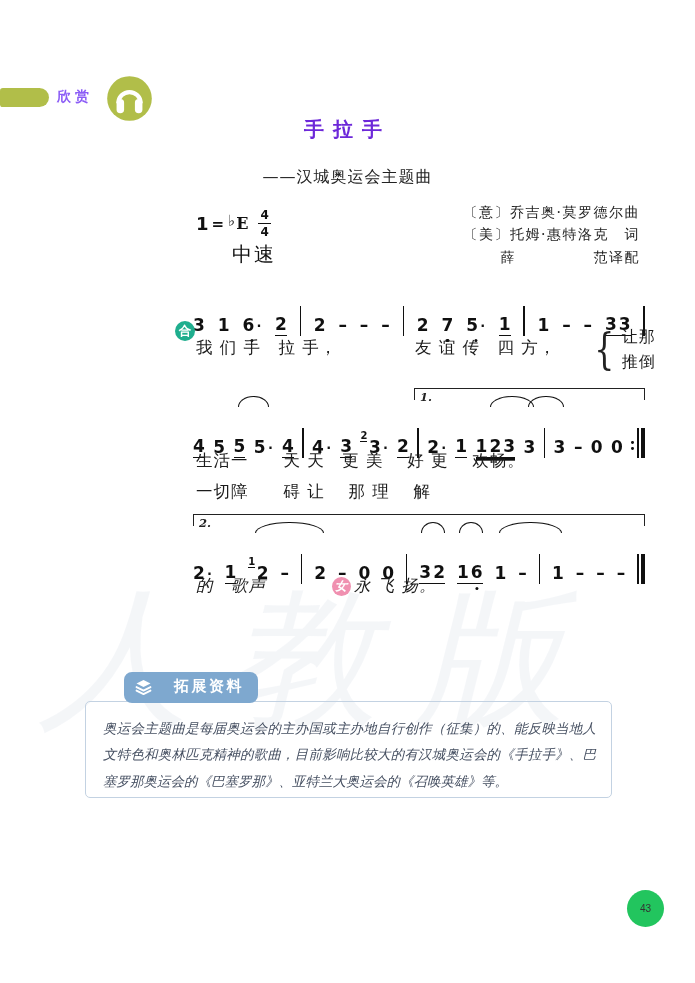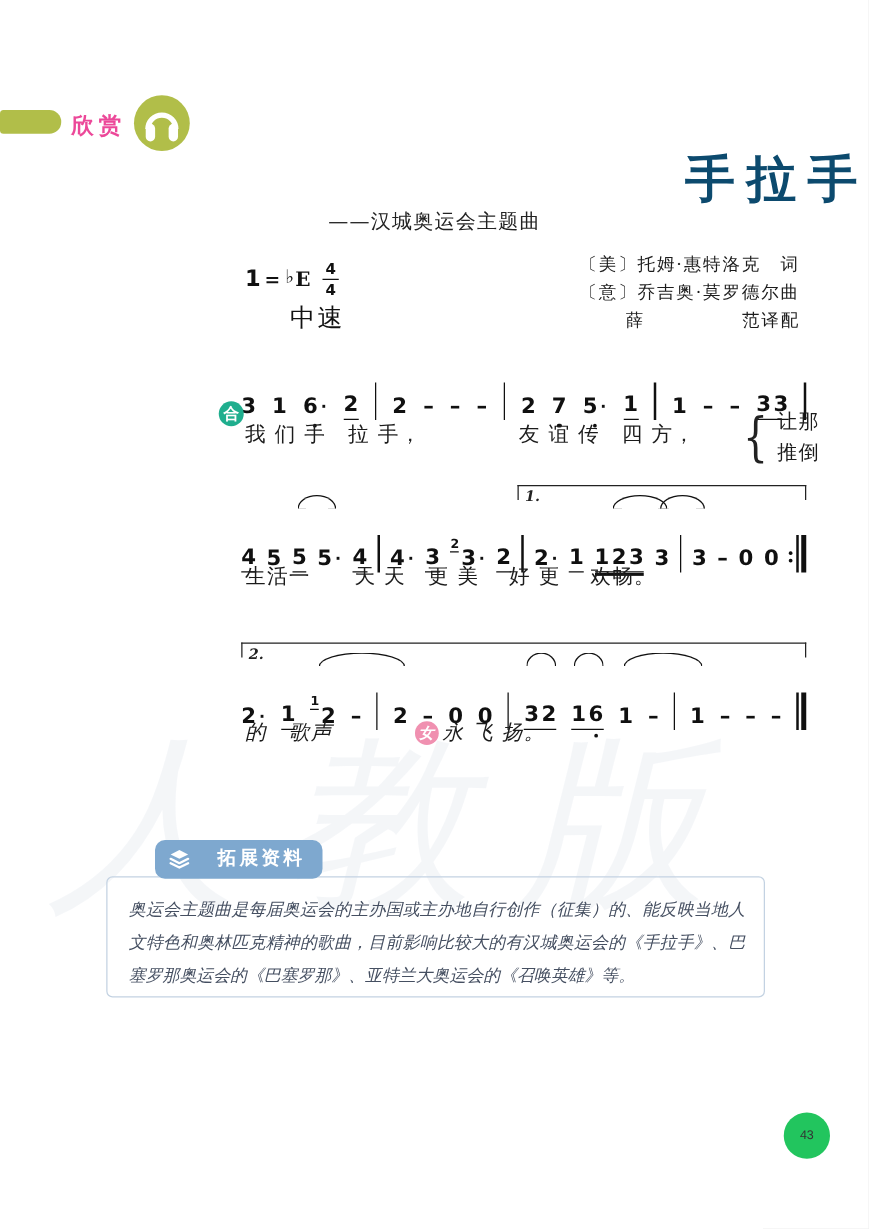--- a/index.html
+++ b/index.html
@@ -3,25 +3,25 @@
 <meta charset="utf-8">
 <style>
   html,body{margin:0;padding:0;background:#e9e9e9;}
   .page{position:relative;width:695px;height:983px;background:#ffffff;overflow:hidden;
         font-family:"Liberation Sans",sans-serif;color:#111;}
   
   .watermark{position:absolute;left:40px;top:560px;font-family:"DejaVu Serif",serif;font-style:italic;
              font-size:150px;letter-spacing:38px;color:#8096b4;opacity:.08;white-space:nowrap;pointer-events:none;}
   
   .hdr-bar{position:absolute;left:0;top:88px;width:49px;height:19px;background:#b1be49;border-radius:3px 10px 10px 3px;}
-  .hdr-label{position:absolute;left:57px;top:88px;font-size:18px;font-weight:700;color:#ec4899;letter-spacing:4px;}
+  .hdr-label{position:absolute;left:57px;top:88px;font-size:14px;font-weight:700;color:#8b5cf6;letter-spacing:4px;}
   .hdr-icon{position:absolute;left:106px;top:75px;width:47px;height:47px;}
   
-  .title{position:absolute;left:0;top:116px;width:100%;text-align:right;font-family:"DejaVu Serif","Liberation Serif",serif;
-         font-size:40px;font-weight:700;letter-spacing:9px;color:#0c4a6e;}
+  .title{position:absolute;left:0;top:116px;width:100%;text-align:center;font-family:"DejaVu Serif","Liberation Serif",serif;
+         font-size:20px;font-weight:700;letter-spacing:9px;color:#6d28d9;}
   .subtitle{position:absolute;left:0;top:167px;width:100%;text-align:center;font-family:"DejaVu Serif","Liberation Serif",serif;
             font-size:16px;letter-spacing:1px;color:#222;}
   
   .keyblock{position:absolute;left:196px;top:208px;display:flex;align-items:center;}
   .k1{font:700 18px "DejaVu Sans",sans-serif;}
   .keq{font:700 15px "DejaVu Sans",sans-serif;margin:0 4px 0 3px;}
   .kflat{font:600 15px "DejaVu Serif",serif;vertical-align:3px;transform:translateY(-3px);display:inline-block;}
   .klet{font:600 16px "DejaVu Serif",serif;margin-left:1px;}
   .meter{display:inline-flex;flex-direction:column;align-items:center;margin-left:10px;line-height:1.1;
          font:700 12px "DejaVu Sans",sans-serif;}
@@ -113,22 +113,22 @@
     <span class="kflat">♭</span>
     <span class="klet">E</span>
     <span class="meter">
       <span class="mt">4</span>
       <span class="mb">4</span>
     </span>
   </div>
   <div class="tempo">中速</div>
 
   <div class="credits">
+    <div>〔意〕乔吉奥·莫罗德尔曲</div>
     <div>〔美〕托姆·惠特洛克　词</div>
-    <div>〔意〕乔吉奥·莫罗德尔曲</div>
     <div>薛　　　　　范译配</div>
   </div>
 
   <div class="music-line ml0">
       <span class="tok note">
         <span class="core">3</span>
       </span>
       <span class="tok note">
         <span class="core">1</span>
       </span>
@@ -271,20 +271,21 @@
         <i class="thick"></i>
       </span>
       <div class="arc" style="left: 45.2px; width: 28.8px;"></div>
       <div class="arc" style="left: 297px; width: 41.8px;"></div>
       <div class="arc" style="left: 335.2px; width: 33.6px;"></div>
       <div class="ending" style="left: 221px; width: 229px;">
         <span class="ending-label">1.</span>
       </div>
     </div>
   <span class="lyr lyr2">生活一　　天 天　更 美　 好 更　 欢畅。</span>
+  <span class="lyr lyr3">一切障　　碍 让　 那 理　 解</span>
 
   <div class="music-line ml2">
       <span class="tok note">
         <span class="core">2</span>
         <span class="dadot">·</span>
       </span>
       <span class="tok note">
         <span class="core u1">1</span>
       </span>
       <span class="tok note">

